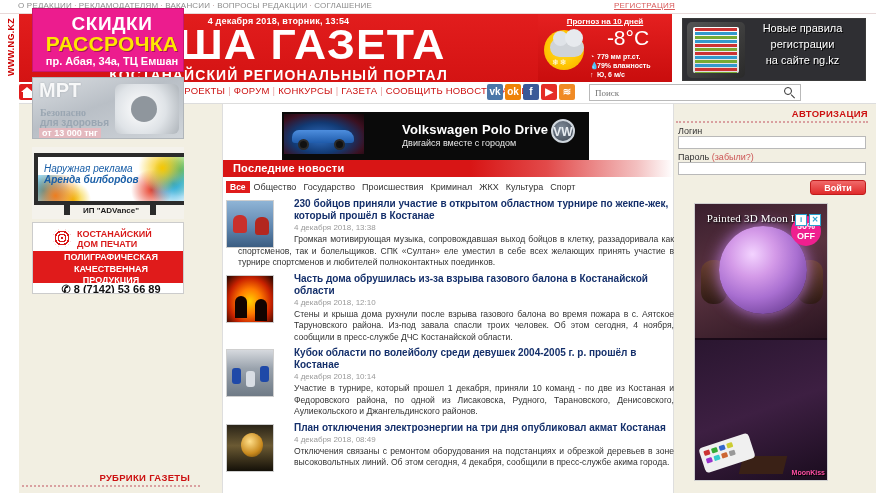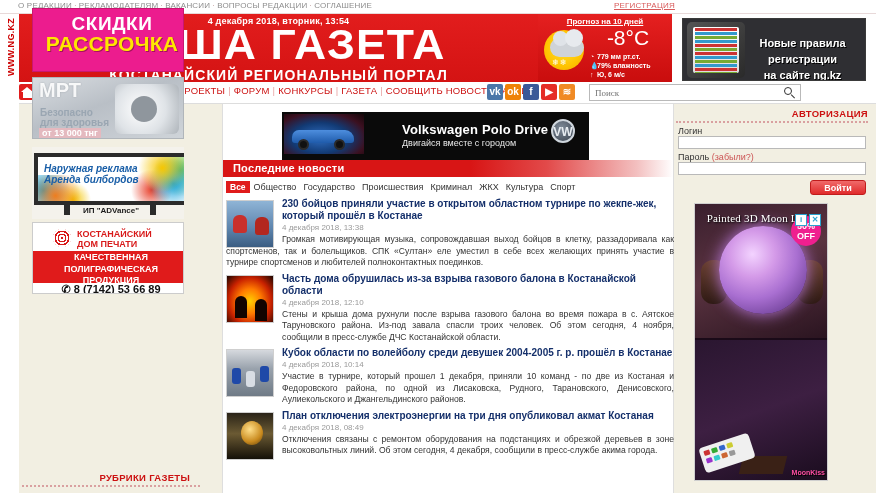--- a/index.html
+++ b/index.html
@@ -138,23 +138,23 @@
     background: linear-gradient(180deg,#fff 0%, #ddd 100%);
     border-radius: 2px;
     overflow: hidden;
   }
   .hdr-banner .phone .scr i {
     display:block; height:3px; margin:1px 2px; background:#c33;
   }
   .hdr-banner .phone .scr i:nth-child(2n){ background:#39c; }
   .hdr-banner .phone .scr i:nth-child(3n){ background:#7a3; }
   .hdr-banner .btext {
-    position: absolute; left: 60px; top: 16px; right: 3px;
+    position: absolute; left: 60px; top: 1px; right: 3px;
     text-align: center;
-    color: #ffffff; font-weight: bold; font-size: 11px; line-height: 16px;
+    color: #ffffff; font-weight: normal; font-size: 11px; line-height: 16px;
     text-shadow: 1px 1px 0 #000;
   }
 
   
   .navbar {
     position: absolute; left: 19px; top: 82px; width: 857px; height: 22px;
     background: #ffffff; border-bottom: 1px solid #ddd;
   }
   .home-btn {
     position: absolute; left: 0px; top: 2px; width: 17px; height: 16px;
@@ -259,20 +259,21 @@
     border: 1px solid #b0b5ba;
   }
   .ad-mrt .mrt-word {
     position:absolute; left:6px; top:1px;
     font-size:20px; font-weight:bold; color:#ffffff;
     text-shadow: 0 0 2px #9aa0a6; opacity:.85;
   }
   .ad-mrt .mrt-l1 {
     position:absolute; left:7px; top:29px; font-size:10px; font-weight:bold;
     color:#9aa6b2;
+    font-family:Liberation Serif, serif;
   }
   .ad-mrt .mrt-l2 {
     position:absolute; left:7px; top:39px; font-size:10px; font-weight:bold;
     color:#9aa6b2;
   }
   .ad-mrt .mrt-price {
     position:absolute; left:6px; top:50px; padding:0 3px;
     background:#e4b9bf; font-size:9px; font-weight:bold; color:#fff;
   }
   .ad-mrt .scanner {
@@ -301,21 +302,21 @@
       radial-gradient(circle at 95% 30%, #5fc24a 0%, transparent 35%);
   }
   .ad-bill .paint2 {
     position:absolute; left:0; bottom:0; width:70px; height:26px;
     background:
       radial-gradient(circle at 25% 80%, #ee7d1e 0%, transparent 45%),
       radial-gradient(circle at 50% 95%, #f3c400 0%, transparent 42%),
       radial-gradient(circle at 8% 60%, #13a0d8 0%, transparent 40%);
   }
   .ad-bill .bt1 {
-    position:absolute; left:6px; top:6px; font-size:10px; font-weight:bold;
+    position:absolute; left:6px; top:6px; font-size:10px; font-weight:normal;
     color:#1a5fa8; font-style:italic;
   }
   .ad-bill .bt2 {
     position:absolute; left:6px; top:17px; font-size:10px; font-weight:bold;
     color:#1a5fa8; font-style:italic;
   }
   .ad-bill .legs {
     position:absolute; left:28px; top:58px; width:100px; height:10px;
   }
   .ad-bill .legs i {
@@ -420,21 +421,21 @@
     padding:1px 4px; font-size:8.5px; margin-right:4px; vertical-align:middle;
   }
   .cats a {
     display:inline-block; color:#333; text-decoration:none; margin-right:7px;
     vertical-align:middle;
   }
 
   .news {
     position:absolute; left:226px; top:198px; width:448px; height:295px;
   }
-  .news-item { position: relative; margin-bottom: 4px; }
+  .news-item { position: relative; margin-bottom: 4px; padding-left: 12px; }
   .news-item .thumb {
     position:absolute; left:0; top:2px; width:48px; height:48px;
     border:1px solid #cfcfcf; overflow:hidden; background:#ddd;
   }
   .news-item .ttl {
     margin-left: 56px;
     font-size: 10px; font-weight: bold; color: #15306b; line-height: 12px;
   }
   .news-item .dt {
     margin-left: 56px;
@@ -642,20 +643,21 @@
   </div>
 
   <div class="body-bg"></div>
   <div class="col-left"></div>
   <div class="col-mid"></div>
   <div class="col-right"></div>
 
   <div class="ad ad-discount">
     <div class="l1">СКИДКИ</div>
     <div class="l2">РАССРОЧКА</div>
+    <div class="l3">пр. Абая, 34а, ТЦ Емшан</div>
   </div>
 
   <div class="ad ad-mrt">
     <div class="scanner"></div>
     <div class="mrt-word">МРТ</div>
     <div class="mrt-l1">Безопасно</div>
     <div class="mrt-l2">для здоровья</div>
     <div class="mrt-price">от 13 000 тнг</div>
   </div>
 
@@ -671,22 +673,22 @@
         <i></i>
       </div>
     <div class="adv">ИП "ADVance"</div>
   </div>
 
   <div class="ad ad-print">
     <div class="logo"></div>
     <div class="t1">КОСТАНАЙСКИЙ</div>
     <div class="t2">ДОМ ПЕЧАТИ</div>
     <div class="band">
+      <div>ПОЛИГРАФИЧЕСКАЯ</div>
       <div>КАЧЕСТВЕННАЯ</div>
-      <div>ПОЛИГРАФИЧЕСКАЯ</div>
       <div>ПРОДУКЦИЯ</div>
     </div>
     <div class="phone">✆ 8 (7142) 53 66 89</div>
   </div>
 
   <div class="rubriki">РУБРИКИ ГАЗЕТЫ</div>
   <div class="rubriki-dots"></div>
 
   <div class="vw-banner">
     <div class="car">

